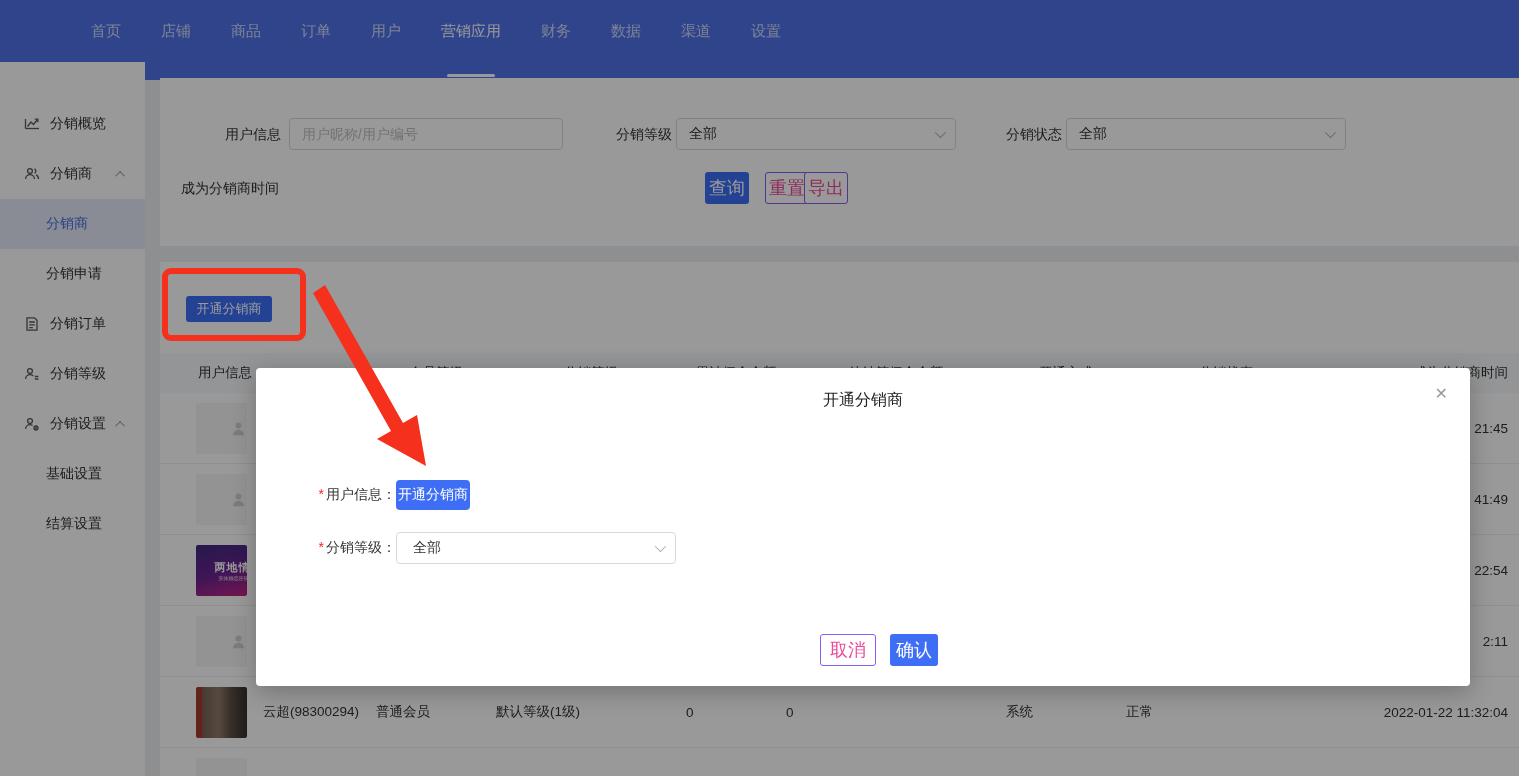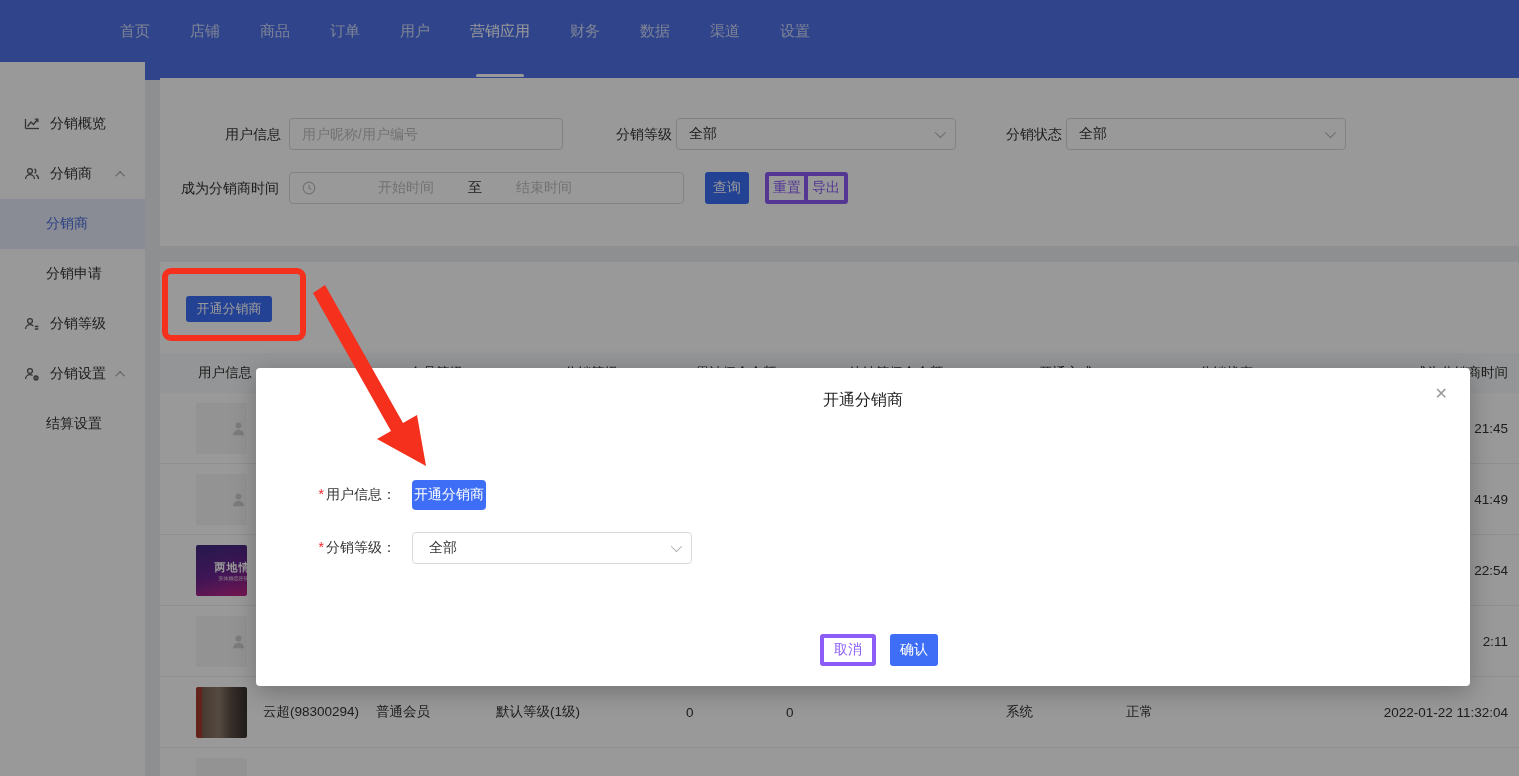--- a/index.html
+++ b/index.html
@@ -1,21 +1,21 @@
 <!DOCTYPE html>
 <html><head>
 <meta charset="utf-8">
 <style>
   * { box-sizing: border-box; margin: 0; padding: 0; }
   html,body { width:1519px; height:776px; overflow:hidden; }
   body { position:relative; font-family:"Liberation Sans","DejaVu Sans",sans-serif; background:#EDEFF2; color:#333; }
 
   
   .nav { position:absolute; top:0; left:0; width:1519px; height:80px; background:#5072E8;
-         display:flex; align-items:stretch; padding-left:120px; gap:40px; z-index:1; }
+         display:flex; align-items:stretch; padding-left:91px; gap:40px; z-index:1; }
   .nav-item { color:rgba(255,255,255,.72); font-size:15px; line-height:62px; position:relative; cursor:pointer; white-space:nowrap; }
   .nav-item.active { color:#fff; }
   .nav-item.active::after { content:""; position:absolute; left:50%; transform:translateX(-50%);
          bottom:3px; width:48px; height:3px; background:#fff; border-radius:2px; }
 
   
   .sidebar { position:absolute; top:62px; left:0; width:145px; bottom:0; background:#fff; z-index:1; padding-top:37px; }
   .side-item { height:50px; display:flex; align-items:center; padding-left:24px; font-size:14px; color:#333; cursor:pointer; position:relative; }
   .side-item .s-ico { width:16px; height:16px; margin-right:10px; flex:0 0 16px; }
   .side-sub { height:50px; display:flex; align-items:center; padding-left:46px; font-size:14px; color:#333; cursor:pointer; }
@@ -33,24 +33,24 @@
   .t-input::placeholder { color:#BFBFBF; }
   .t-select { position:absolute; height:32px; border:1px solid #D9D9D9; border-radius:4px; background:#fff;
               display:flex; align-items:center; padding:0 12px 0 12px; font-size:14px; color:#333; cursor:pointer; }
   .t-select .val { flex:1; }
   .chev-down { width:8px; height:8px; border-right:1.4px solid #B0B0B0; border-bottom:1.4px solid #B0B0B0;
                transform:rotate(45deg) translateY(-2px); flex:0 0 8px; }
   .range { position:absolute; height:32px; border:1px solid #D9D9D9; border-radius:4px; background:#fff;
            display:flex; align-items:center; padding:0 12px; font-size:14px; cursor:pointer; }
   .range .ph { color:#BFBFBF; }
   .range .mid { color:#333; margin:0 34px 0 34px; }
-  .btn { border:none; border-radius:3px; font-size:14px; font-family:inherit; cursor:pointer;
+  .btn { border:none; border-radius:3px; font-size:18px; font-family:inherit; cursor:pointer;
          display:inline-flex; align-items:center; justify-content:center; }
   .btn-primary { background:#3D6EF5; color:#fff; }
-  .btn-plain { background:#fff; color:#8b5cf6; border:4px solid #8b5cf6; }
+  .btn-plain { background:#fff; color:#ec4899; border:1px solid #8b5cf6; }
 
   
   .open-btn { position:absolute; left:26px; top:34px; width:86px; height:26px; font-size:13px; border-radius:3px; }
   .tgrid { display:grid; grid-template-columns:180px 120px 190px 100px 220px 120px 200px 1fr;
            align-items:center; padding:0 11px 0 36px; }
   .thead { position:absolute; left:0; top:91px; width:1359px; height:40px; background:#F7F8FA; font-size:13.5px; color:#333; }
   .thead span { text-align:center; }
   .thead span:first-child { text-align:left; padding-left:2px; }
   .tbody { position:absolute; left:0; top:131px; width:1359px; }
   .trow { height:71px; border-bottom:1px solid #EFEFEF; font-size:13.5px; color:#333; }
@@ -67,21 +67,21 @@
 
   
   .mask { position:absolute; inset:0; background:rgba(0,0,0,0.4); z-index:10; }
   .modal { position:absolute; left:256px; top:368px; width:1214px; height:318px; background:#fff;
            border-radius:4px; box-shadow:0 6px 24px rgba(0,0,0,.25); z-index:20; }
   .modal-title { position:absolute; top:22px; left:0; width:100%; text-align:center; font-size:16px; color:#1f1f1f; }
   .modal-close { position:absolute; top:18px; right:22px; font-size:16px; color:#999; cursor:pointer; line-height:1; }
   .m-row { position:absolute; left:46px; display:flex; align-items:center; }
   .m-row1 { top:112px; }
   .m-row2 { top:164px; }
-  .m-label { width:94px; text-align:right; font-size:14px; color:#333; margin-right:16px; white-space:nowrap; }
+  .m-label { width:94px; text-align:right; font-size:14px; color:#333; margin-right:0; white-space:nowrap; }
   .req { color:#F5222D; margin-right:2px; }
   .m-choose { width:74px; height:30px; border-radius:4px; font-size:14px; }
   .m-select { position:relative; width:280px; height:32px; border:1px solid #D9D9D9; border-radius:4px;
               display:flex; align-items:center; padding:0 12px 0 16px; font-size:14px; color:#333; cursor:pointer; }
   .m-select .val { flex:1; }
   .m-footer { position:absolute; top:266px; left:0; width:100%; display:flex; justify-content:center; gap:14px;margin-left:16px; }
   .m-cancel { width:56px; height:32px; border-radius:3px; }
   .m-confirm { width:48px; height:32px; border-radius:3px; }
 
   .annot { position:absolute; inset:0; z-index:30; pointer-events:none; }
@@ -127,68 +127,67 @@
       </svg>
     </span>
     <span>分销商</span>
     <span class="chev-up"></span>
   </div>
   <div class="side-sub active">分销商</div>
   <div class="side-sub">分销申请</div>
   <div class="side-item">
     <span class="s-ico">
       <svg width="16" height="16" viewBox="0 0 16 16" fill="none" stroke="#595959" stroke-width="1.3">
+        <path d="M3 1.8h7.5L13 4.3v9.9H3V1.8Z"></path>
+          <path d="M5.2 6h5.6M5.2 8.8h5.6M5.2 11.6h3.6"></path>
+      </svg>
+    </span>
+    <span>分销订单</span>
+  </div>
+  <div class="side-item">
+    <span class="s-ico">
+      <svg width="16" height="16" viewBox="0 0 16 16" fill="none" stroke="#595959" stroke-width="1.3">
         <circle cx="6" cy="5" r="2.4"></circle>
           <path d="M1.6 13c0-2.4 2-4.3 4.4-4.3 1.3 0 2.4.5 3.2 1.3"></path>
         <path d="M10.8 10.5h3.6M10.8 13h3.6"></path>
       </svg>
     </span>
     <span>分销等级</span>
   </div>
   <div class="side-item">
     <span class="s-ico">
       <svg width="16" height="16" viewBox="0 0 16 16" fill="none" stroke="#595959" stroke-width="1.3">
         <circle cx="6" cy="5" r="2.4"></circle>
           <path d="M1.6 13c0-2.4 2-4.3 4.4-4.3 1 0 1.9.3 2.6.8"></path>
         <circle cx="12" cy="12" r="2"></circle>
           <circle cx="12" cy="12" r="0.4"></circle>
       </svg>
     </span>
     <span>分销设置</span>
     <span class="chev-up"></span>
   </div>
+  <div class="side-sub">基础设置</div>
   <div class="side-sub">结算设置</div>
 </div>
 
 <div class="filter-card">
   <div class="f-label" style="left:65px;top:40px;width:56px;">用户信息</div>
   <input class="t-input" style="left: 129px; top: 40px; width: 274px;" placeholder="用户昵称/用户编号">
   <div class="f-label" style="left:456px;top:40px;width:56px;">分销等级</div>
   <div class="t-select" style="left:516px;top:40px;width:280px;">
     <span class="val">全部</span>
     <span class="chev-down"></span>
   </div>
   <div class="f-label" style="left:846px;top:40px;width:56px;">分销状态</div>
   <div class="t-select" style="left:906px;top:40px;width:280px;">
     <span class="val">全部</span>
     <span class="chev-down"></span>
   </div>
 
   <div class="f-label" style="left:21px;top:94px;width:100px;text-align:left;">成为分销商时间</div>
-  <div class="range" style="left:129px;top:94px;width:395px;">
-    <span class="clock">
-      <svg width="14" height="14" viewBox="0 0 14 14" fill="none" stroke="#BFBFBF" stroke-width="1.2">
-        <circle cx="7" cy="7" r="5.8"></circle>
-          <path d="M7 3.8V7l2.3 1.5"></path>
-      </svg>
-    </span>
-    <span class="ph" style="margin-left:52px;">开始时间</span>
-    <span class="mid">至</span>
-    <span class="ph">结束时间</span>
-  </div>
   <button class="btn btn-primary" style="position:absolute;left:545px;top:94px;width:44px;height:32px;">查询</button>
   <button class="btn btn-plain" style="position:absolute;left:605px;top:94px;width:44px;height:32px;">重置</button>
   <button class="btn btn-plain" style="position:absolute;left:644px;top:94px;width:44px;height:32px;">导出</button>
 </div>
 
 <div class="table-card">
   <button class="btn btn-primary open-btn">开通分销商</button>
 
   <div class="thead tgrid">
     <span>用户信息</span>

